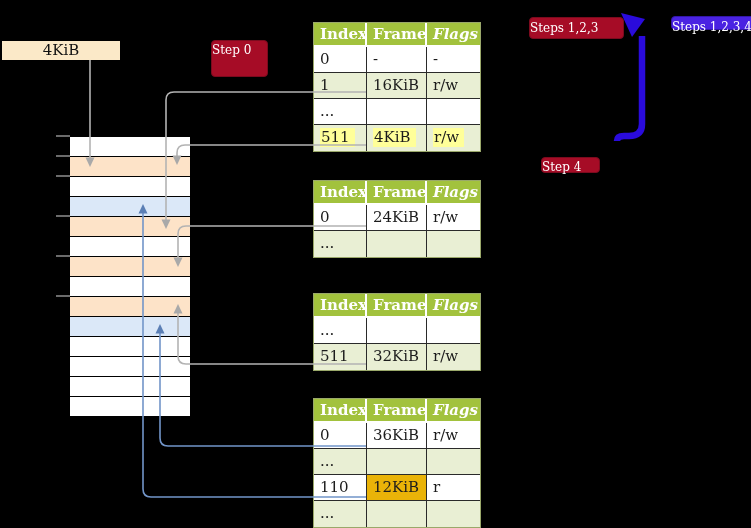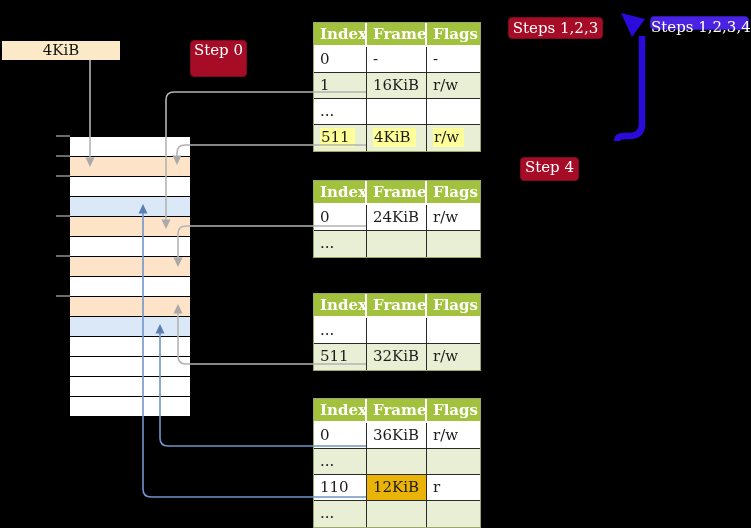--- a/index.html
+++ b/index.html
@@ -1,29 +1,29 @@
 <!DOCTYPE html>
 <html><head>
 <meta charset="utf-8">
 <style>
   html,body{margin:0;padding:0;background:#000;}
   #canvas{position:relative;width:751px;height:528px;background:#000;overflow:hidden;
           font-family:"DejaVu Serif","Liberation Serif",serif;}
   
   #frame-label{position:absolute;text-align:center;color:#111;font-size:15px;}
   
-  .badge{position:absolute;color:#fff;text-align:center;font-size:15px;
-         border-radius:4px;white-space:nowrap;box-sizing:border-box;}
+  .badge{position:absolute;color:#fff;font-size:12px;
+         border-radius:4px;white-space:nowrap;box-sizing:border-box;margin-left:21px;}
   
   .ptable{position:absolute;background:#fff;border:1px solid #9aa86a;box-sizing:border-box;}
   .thead{display:flex;justify-content:flex-end;}
   .th{color:#fff;font-weight:bold;font-size:15px;box-sizing:border-box;
       padding-left:6px;line-height:22px;height:24px;border-right:2px solid #fff;
       border-bottom:2px solid #fff;}
-  .th:last-child{border-right:none;}
+  .th:last-child{border-right:none;font-style:italic;}
   .trow{display:flex;}
   .td{box-sizing:border-box;font-size:15px;color:#1c1c1c;padding-left:6px;
       line-height:24px;height:26px;border-right:1px solid #2a2a2a;
       border-bottom:1px solid #2a2a2a;overflow:hidden;}
   .td:last-child{border-right:none;}
   .trow:last-child .td{border-bottom:none;}
   .hl{padding:0 5px 1px 1px;}
   
   #memory-column{position:absolute;box-sizing:border-box;}
   .mrow{position:absolute;left:0;width:100%;box-sizing:border-box;border-top:1px solid #000;}
@@ -137,21 +137,21 @@
           <div class="td" style="width: 53px; background: rgb(233, 239, 212);"><span>...</span></div>
           <div class="td" style="width: 60px; background: rgb(233, 239, 212);"></div>
           <div class="td" style="width: 53px; background: rgb(233, 239, 212);"></div>
         </div>
       </div>
     </div>
   <div id="badges-layer">
       <div class="badge" style="left: 190px; top: 40px; width: 57px; height: 37px; line-height: 18px; background: rgb(166, 12, 38); border: 1px solid rgb(124, 10, 30);">Step 0</div>
       <div class="badge" style="left: 508px; top: 17px; width: 95px; height: 22px; line-height: 21px; background: rgb(166, 12, 38); border: 1px solid rgb(124, 10, 30);">Steps 1,2,3</div>
       <div class="badge" style="left: 650px; top: 16px; width: 99px; height: 14px; line-height: 21px; background: rgb(74, 35, 226); border: 1px solid rgb(51, 23, 168);">Steps 1,2,3,4</div>
-      <div class="badge" style="left: 520px; top: 157px; width: 59px; height: 24px; line-height: 19px; background: rgb(166, 12, 38); border: 1px solid rgb(124, 10, 30);">Step 4</div>
+      <div class="badge" style="left: 520px; top: 157px; width: 59px; height: 16px; line-height: 19px; background: rgb(166, 12, 38); border: 1px solid rgb(124, 10, 30);">Step 4</div>
     </div>
   <svg id="overlay" width="751" height="528">
       <line x1="56" x2="70" y1="136" y2="136" stroke="#8f8f8f" stroke-width="1.5"></line>
       <line x1="56" x2="70" y1="156" y2="156" stroke="#8f8f8f" stroke-width="1.5"></line>
       <line x1="56" x2="70" y1="176" y2="176" stroke="#8f8f8f" stroke-width="1.5"></line>
       <line x1="56" x2="70" y1="216" y2="216" stroke="#8f8f8f" stroke-width="1.5"></line>
       <line x1="56" x2="70" y1="256" y2="256" stroke="#8f8f8f" stroke-width="1.5"></line>
       <line x1="56" x2="70" y1="296" y2="296" stroke="#8f8f8f" stroke-width="1.5"></line>
       <path d="M 90 60 L 90 159" fill="none" stroke="#b3b3b3" stroke-width="1.6"></path>
       <polygon points="90,167 85.5,157.5 94.5,157.5" fill="#a9a9a9"></polygon>

